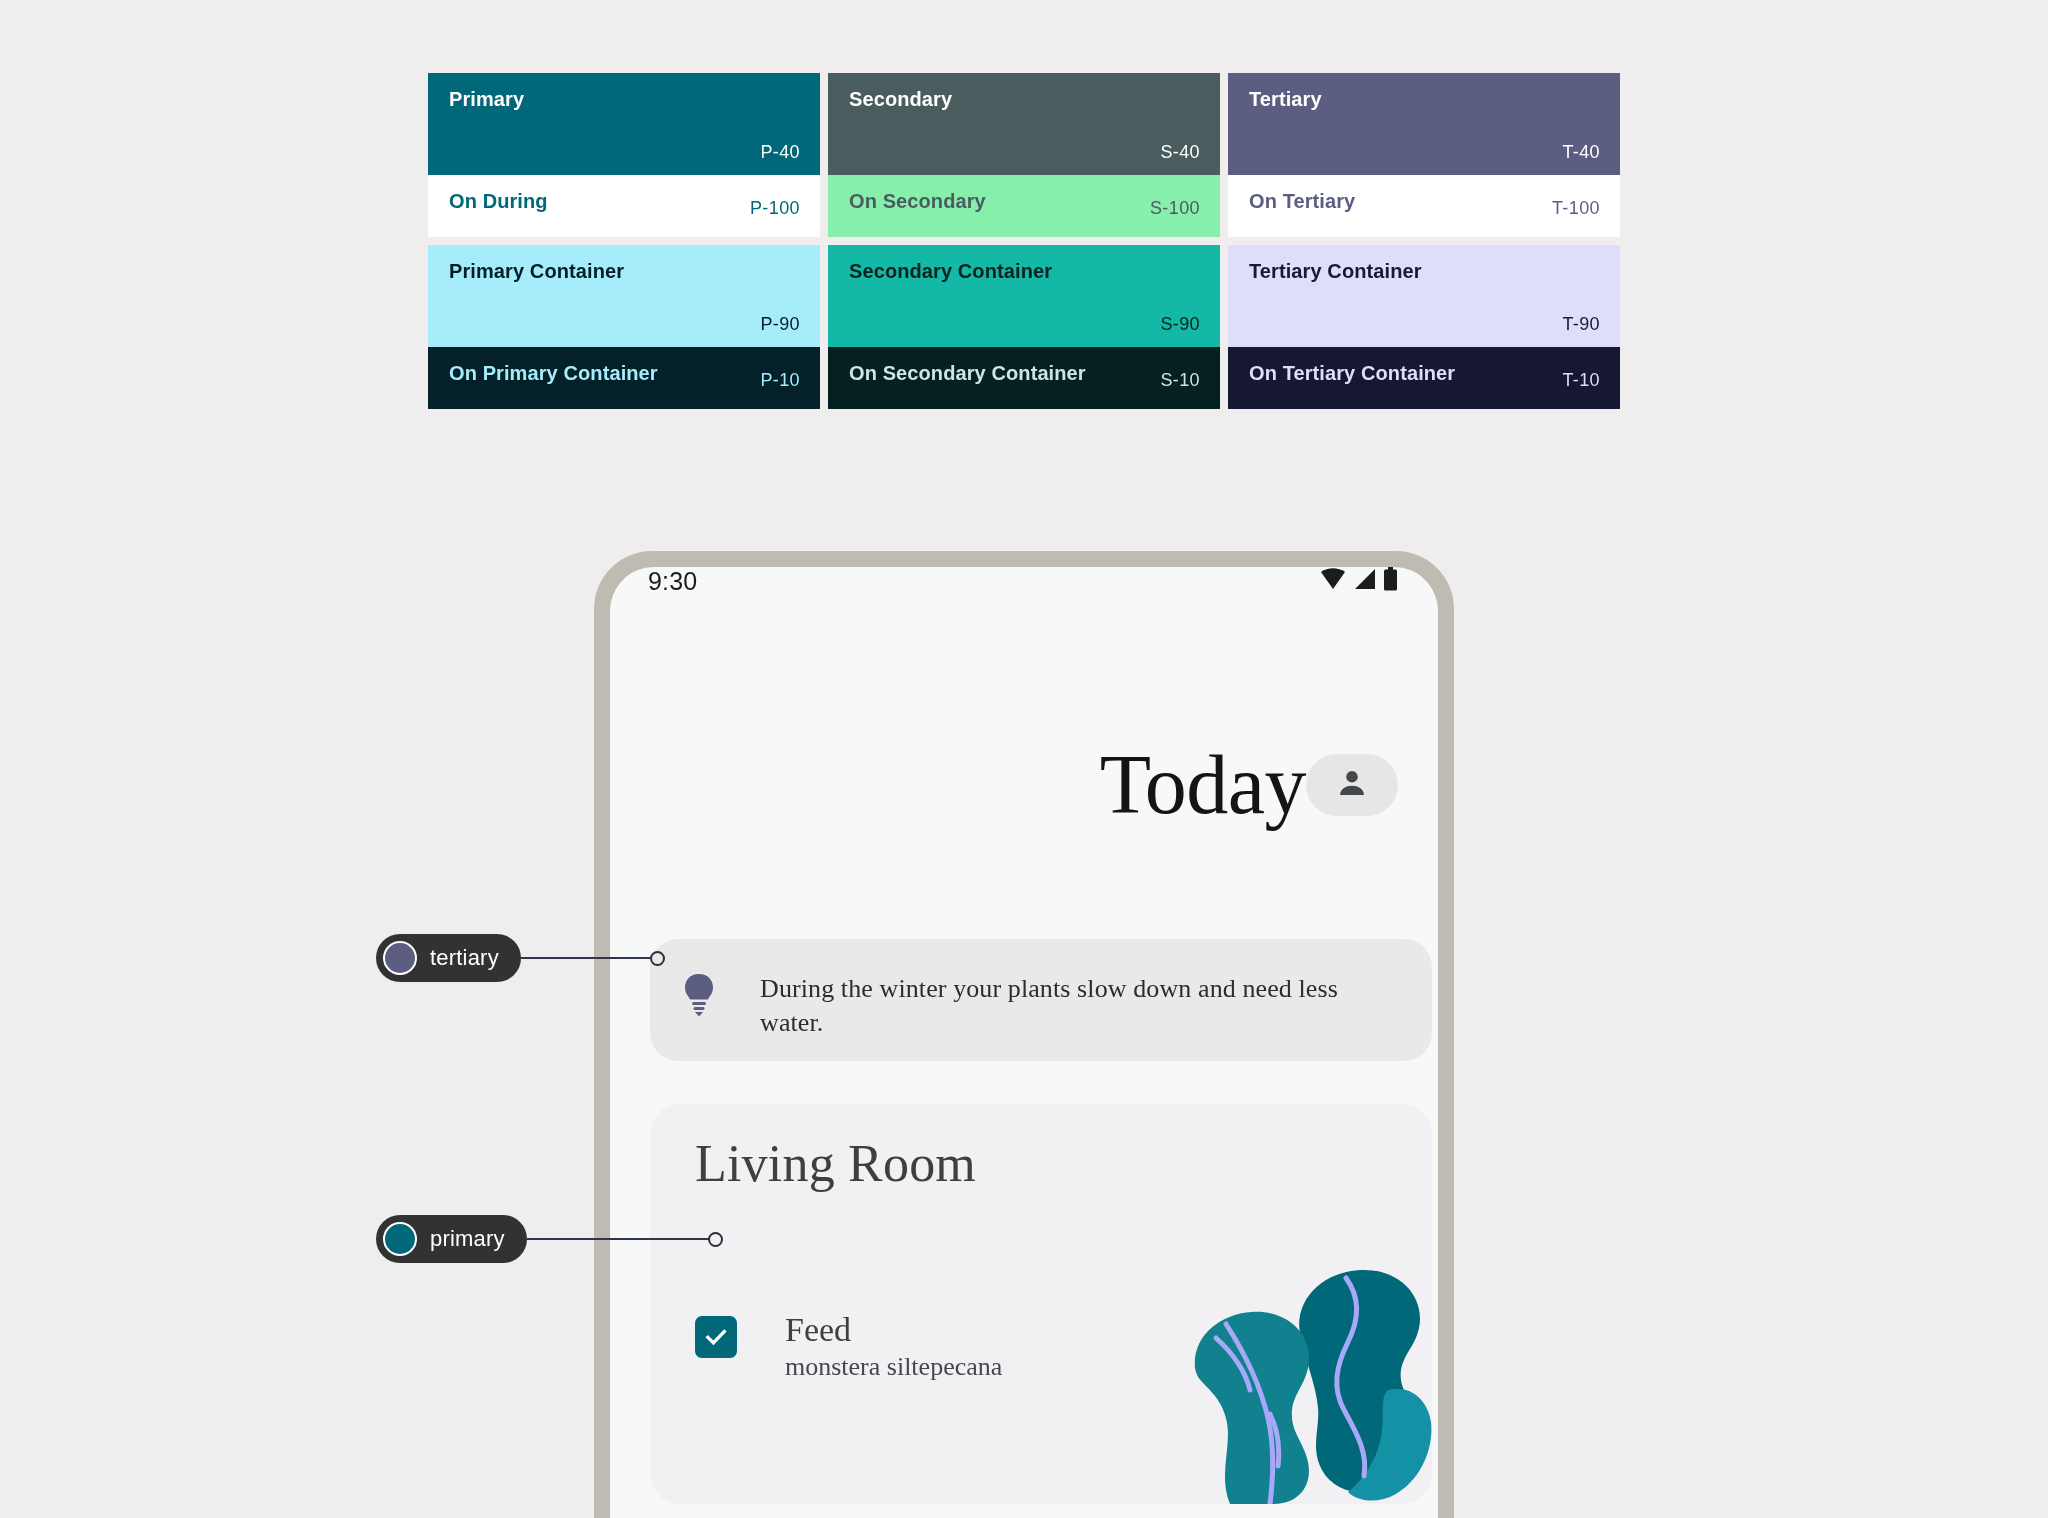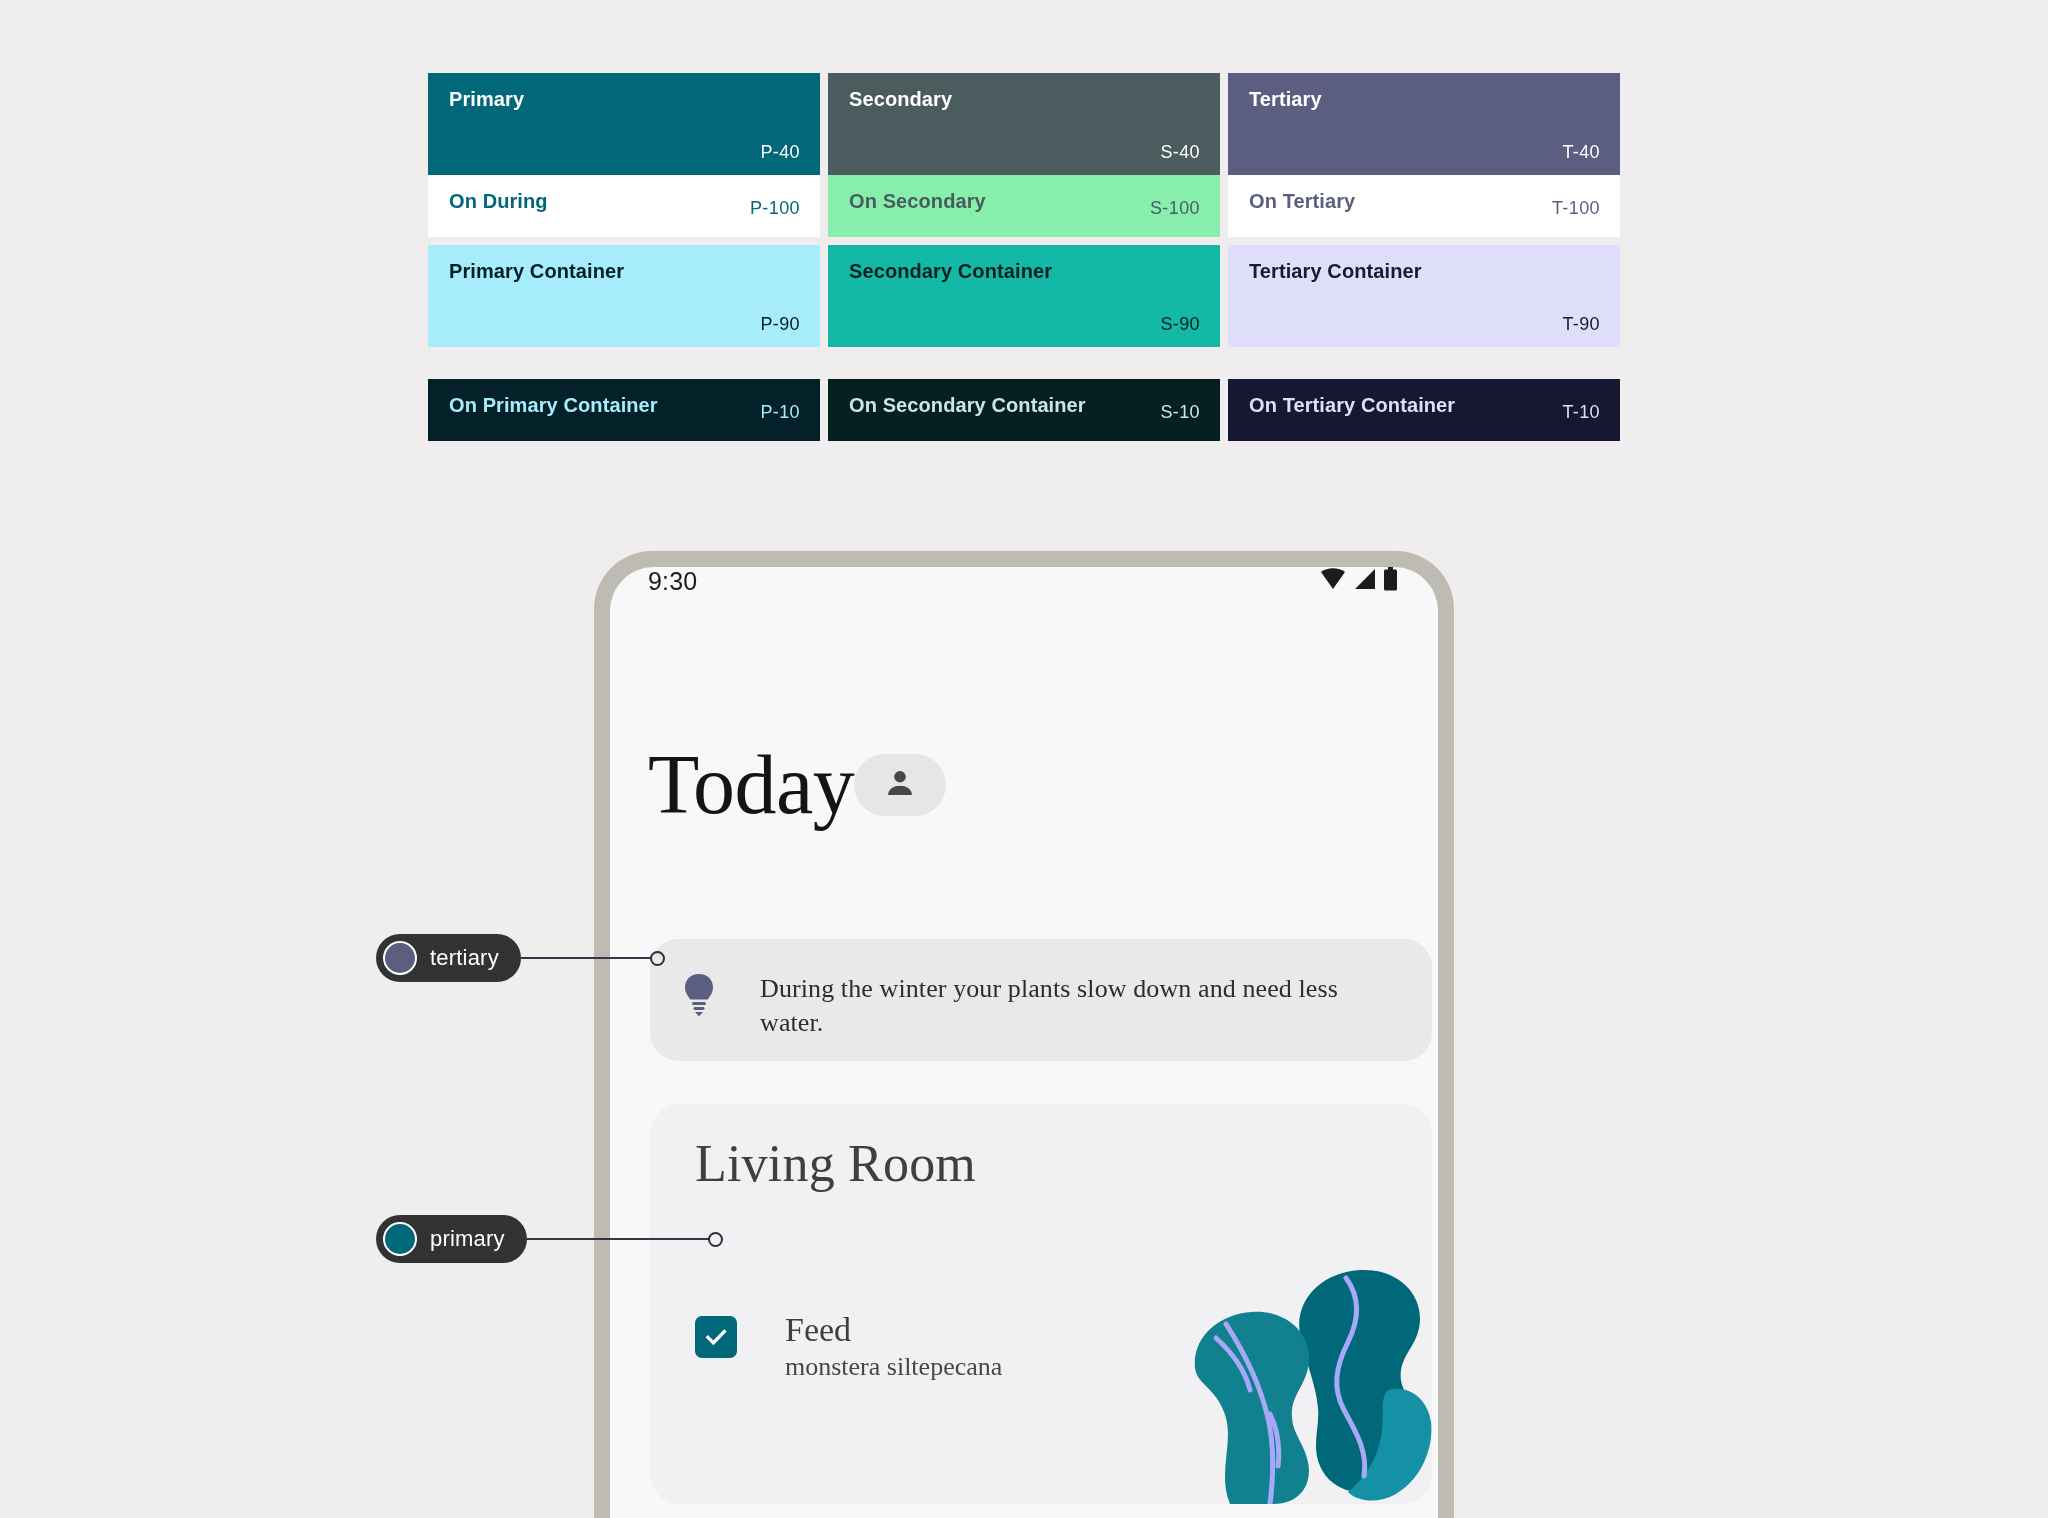--- a/index.html
+++ b/index.html
@@ -23,21 +23,21 @@
     width: 1192px;
     display: flex;
     gap: 8px;
   }
   .swatch-col {
     flex: 1;
     display: flex;
     flex-direction: column;
   }
   .swatch-pair { display: flex; flex-direction: column; }
-  .swatch-pair + .swatch-pair { margin-top: 8px; gap: 32px; }
+  .swatch-pair + .swatch-pair { margin-top: 8px; }
   .swatch {
     position: relative;
     box-sizing: border-box;
     padding: 14px 20px 0 21px;
   }
   .swatch.tall  { height: 102px; }
   .swatch.short { height: 62px; }
   .swatch-label {
     font-size: 20px;
     font-weight: 700;
@@ -96,21 +96,21 @@
   #status-icons { display: flex; align-items: center; gap: 7px; }
 
   
   #app-header {
     position: absolute;
     left: 0; right: 0;
     top: 168px;
     height: 100px;
     display: flex;
     align-items: center;
-    justify-content: flex-start;
+    justify-content: flex-end;
     padding: 0 40px 0 38px;
     box-sizing: border-box;
   }
   #page-title {
     font-family: "Liberation Serif", serif;
     font-size: 84px;
     line-height: 86px;
     font-weight: 400;
     color: #141414;
     letter-spacing: -0.5px;

